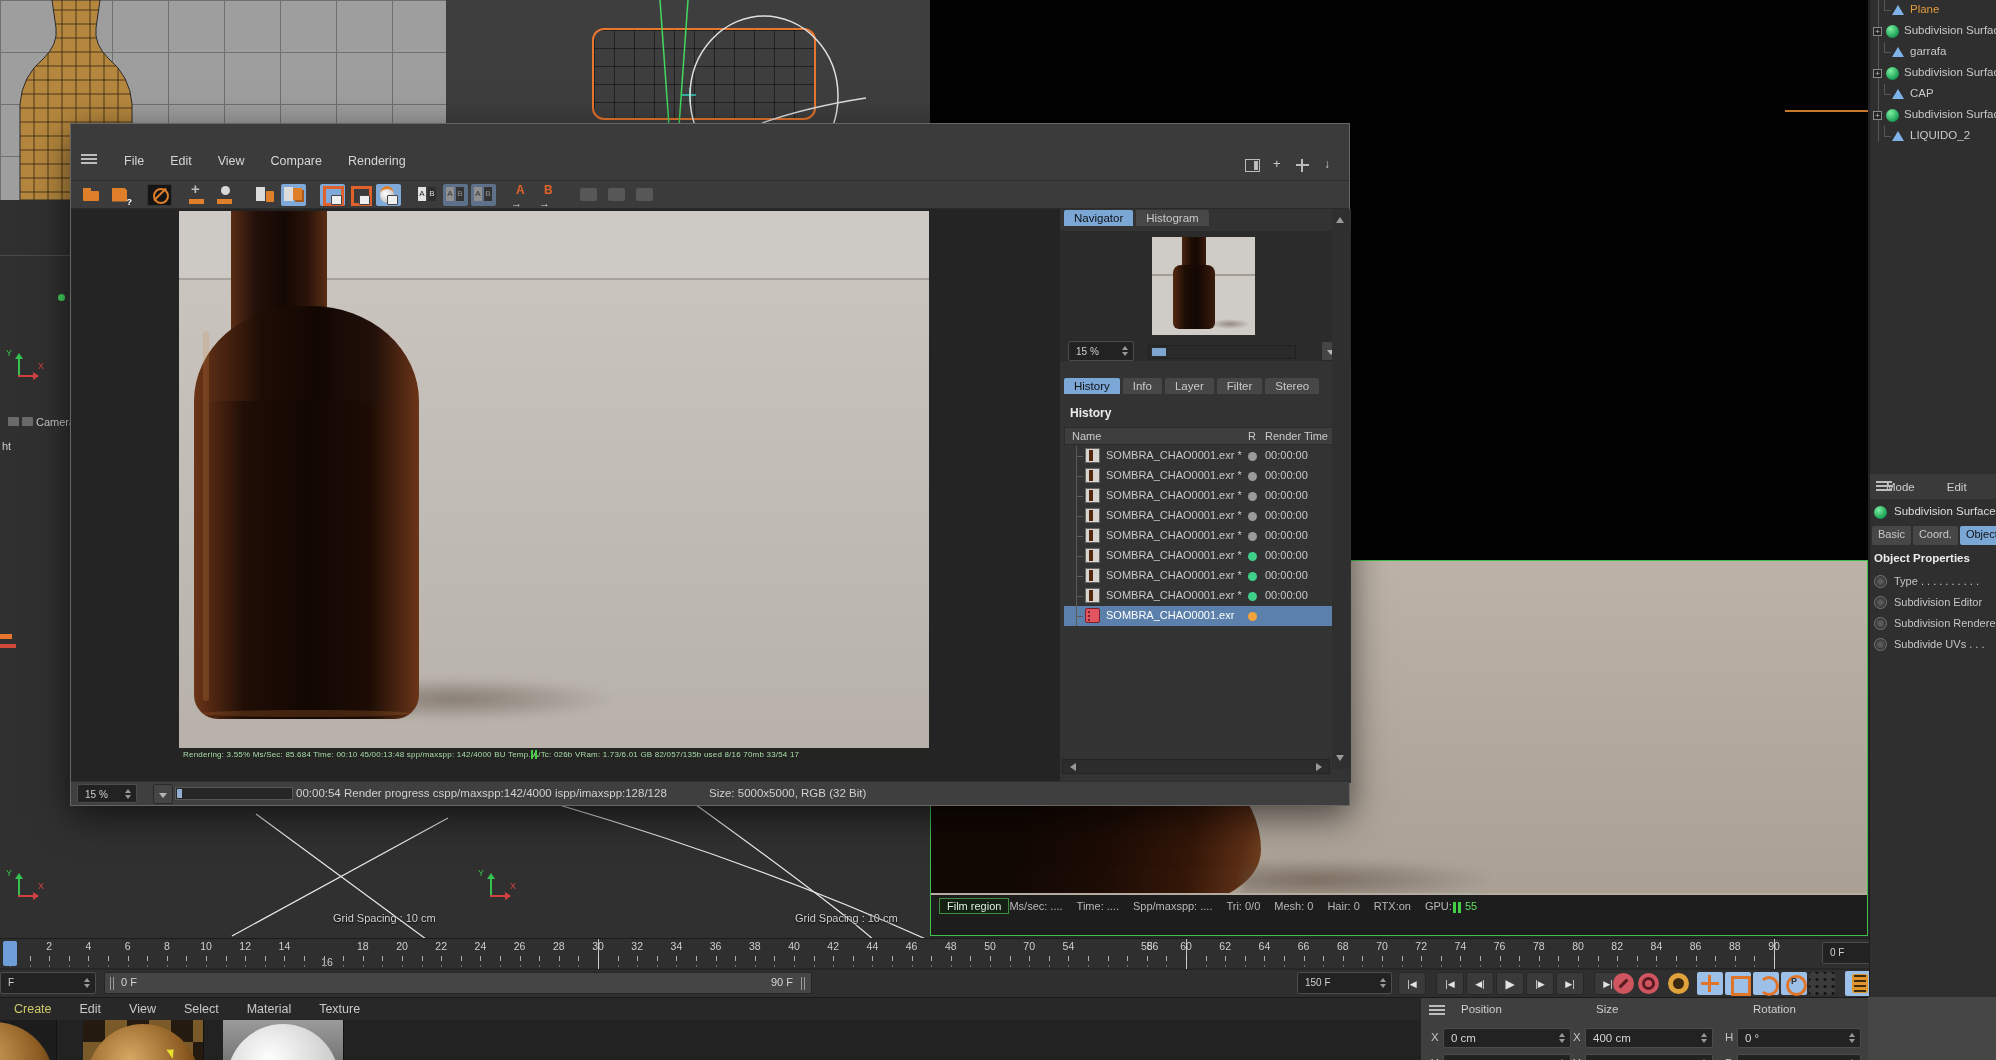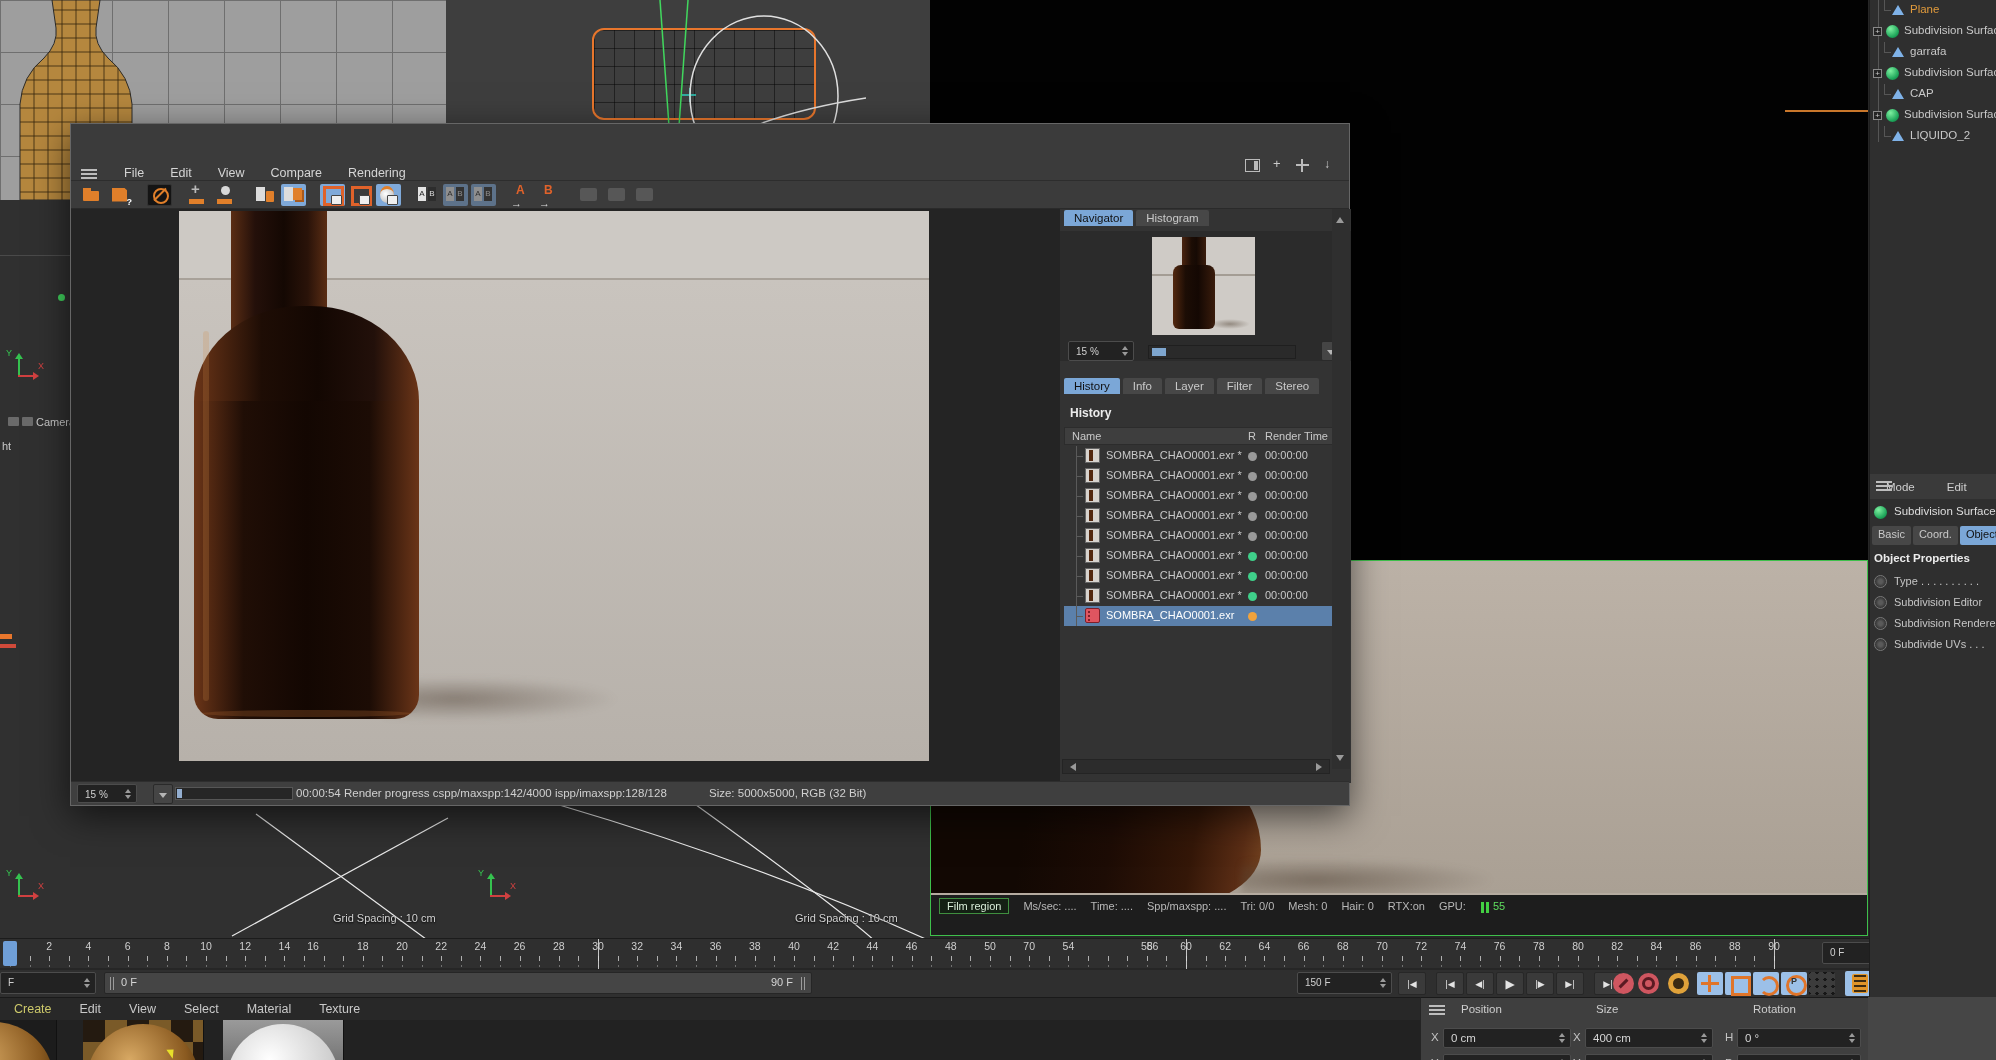--- a/index.html
+++ b/index.html
@@ -19,21 +19,21 @@
   .orange-line{position:absolute;left:855px;top:110px;width:83px;height:2px;background:#c9772b;}
 
   .vp-pane{left:930px;top:560px;width:938px;height:376px;border:1px solid #3ec04b;background:#b5aba0;}
   .vp-render{position:absolute;left:0;top:0;right:0;height:332px;overflow:hidden;
     background:linear-gradient(#bcb2a7,#aaa094);}
   .rbottle{position:absolute;left:0;top:185px;width:330px;height:160px;
     background:linear-gradient(100deg,#120803 30%,#1d0c05 55%,#341708 78%,#5a2d15 92%,#70401f 98%);
     border-radius:0 150px 110px 0 / 0 130px 70px 0;}
   .rshadow{position:absolute;left:310px;top:298px;width:250px;height:42px;
     background:radial-gradient(ellipse at 30% 50%,rgba(82,68,55,.55),rgba(82,68,55,0) 72%);filter:blur(3px);}
-  .film-bar{position:absolute;left:0;right:0;bottom:0;height:42px;background:#1d1d1d;display:flex;align-items:flex-start;padding:3px 8px;gap:14px;font-size:11px;color:#b8b8b8;height:40px;}
+  .film-bar{position:absolute;left:0;right:0;bottom:0;height:42px;background:#1d1d1d;display:flex;align-items:flex-start;padding:3px 8px;font-size:11px;color:#b8b8b8;height:40px;}
   .fr-label{border:1px solid #3f8f3f;background:#142014;color:#d8ecd8;padding:1px 7px;font-size:11px;}
   .gpu-bar{display:inline-block;width:3px;height:11px;background:#43cf43;margin:0 1px;vertical-align:middle;}
   .gpu-val{color:#5fdf5f;}
 
   .vp-main{left:0;top:200px;width:930px;height:740px;background:#303030;overflow:hidden;}
   .divider{position:absolute;left:0;top:55px;width:70px;height:1px;background:#4a4a4a;}
   .hud-label{position:absolute;color:#c9c9c9;font-size:11px;}
   .grid-label{position:absolute;color:#d2d2d2;font-size:11px;text-shadow:0 1px 2px #000;}
   .sel-bit1{position:absolute;left:0;top:434px;width:12px;height:5px;background:#e8762c;}
   .sel-bit2{position:absolute;left:0;top:444px;width:16px;height:4px;background:#d04a3a;}
@@ -122,21 +122,21 @@
   .knob{position:absolute;left:4px;top:3px;width:13px;height:13px;border-radius:50%;border:1px solid #787878;background:radial-gradient(circle,#5a5a5a 25%,#333 70%);}
   .attr-row .lbl{position:absolute;left:24px;top:3px;}
 
   
   .pv{left:70px;top:123px;width:1280px;height:683px;background:#3b3b3b;border:1px solid #666;box-shadow:0 10px 34px rgba(0,0,0,.6);z-index:20;}
   .pv-title{position:absolute;left:0;top:0;width:100%;height:30px;background:#f0f0f0;color:#111;display:flex;align-items:center;}
   .pv-appicon{width:15px;height:15px;border-radius:50%;margin:0 8px 0 9px;background:radial-gradient(circle at 35% 30%,#8fb0e8,#2a3f7a 60%,#0e1530);}
   .pv-title-text{font-size:12.5px;}
   .winbtns{position:absolute;right:0;top:0;height:30px;display:flex;}
   .winbtn{width:46px;height:30px;display:flex;align-items:center;justify-content:center;color:#333;font-size:13px;}
-  .pv-menu{position:absolute;left:0;top:30px;width:100%;height:27px;background:#3b3b3b;border-bottom:1px solid #2d2d2d;display:flex;align-items:flex-end;color:#d5d5d5;font-size:12.5px;}
+  .pv-menu{position:absolute;left:0;top:30px;width:100%;height:27px;background:#3b3b3b;border-bottom:1px solid #2d2d2d;display:flex;align-items:flex-start;color:#d5d5d5;font-size:12.5px;}
   .pv-menu .hamb{margin:0 14px 0 10px;}
   .pv-menu-item{padding:0 13px;}
   .pv-corner{position:absolute;right:14px;top:5px;display:flex;gap:10px;align-items:center;color:#c9c9c9;}
   .ci{width:15px;height:13px;position:relative;}
   .ci.layout{border:1px solid #bbb;}
   .ci.layout::after{content:"";position:absolute;right:1px;top:1px;bottom:1px;width:4px;background:#bbb;}
   .ci.add::before{content:"+";position:absolute;left:3px;top:-3px;font-size:13px;}
   .ci.pan::before{content:"";position:absolute;left:1px;top:5px;width:13px;height:2px;background:#bbb;}
   .ci.pan::after{content:"";position:absolute;left:6px;top:0;width:2px;height:13px;background:#bbb;}
   .ci.download::before{content:"↓";position:absolute;left:4px;top:-2px;font-size:12px;}
@@ -334,21 +334,21 @@
   <div class="abs ruler">
     <div id="ruler-scale">
         <span class="rnum" style="left: -1px;">0</span>
         <span class="rnum" style="left: 38.2px;">2</span>
         <span class="rnum" style="left: 77.4px;">4</span>
         <span class="rnum" style="left: 116.6px;">6</span>
         <span class="rnum" style="left: 155.8px;">8</span>
         <span class="rnum" style="left: 195px;">10</span>
         <span class="rnum" style="left: 234.2px;">12</span>
         <span class="rnum" style="left: 273.4px;">14</span>
-        <span class="rnum" style="left: 302px;">16</span>
+        <span class="rnum" style="left: 316px; margin-top: 16px;">16</span>
         <span class="rnum" style="left: 351.8px;">18</span>
         <span class="rnum" style="left: 391px;">20</span>
         <span class="rnum" style="left: 430.2px;">22</span>
         <span class="rnum" style="left: 469.4px;">24</span>
         <span class="rnum" style="left: 508.6px;">26</span>
         <span class="rnum" style="left: 547.8px;">28</span>
         <span class="rnum" style="left: 587px;">30</span>
         <span class="rnum" style="left: 626.2px;">32</span>
         <span class="rnum" style="left: 665.4px;">34</span>
         <span class="rnum" style="left: 704.6px;">36</span>
@@ -773,20 +773,24 @@
       <div class="pv-img">
         <div class="wall"></div>
         <div class="seam"></div>
         <div class="floor"></div>
         <div class="b-shadow"></div>
         <div class="b-contact"></div>
         <div class="b-neck"></div>
         <div class="b-shoulder"></div>
         <div class="b-body"></div>
         <div class="b-hl"></div>
+        <div class="overlay">
+          <span>Rendering: 3.55%  Ms/Sec: 85.684  Time: 00:10  45/00:13:48 spp/maxspp: 142/4000  BU      Temp. A/Tc: 026b  VRam: 1.73/6.01 GB 82/057/135b used 8/16  70mb 33/54  17</span>
+          <span class="ov-bar"></span>
+        </div>
       </div>
 
       <div class="pv-side">
         <div class="tabs" id="nav-tabs" style="left:4px;top:1px;">
             <span class="tab active">Navigator</span>
             <span class="tab">Histogram</span>
           </div>
         <div class="thumbwrap">
           <div class="mini nav-mini">
             <div class="mseam"></div>

